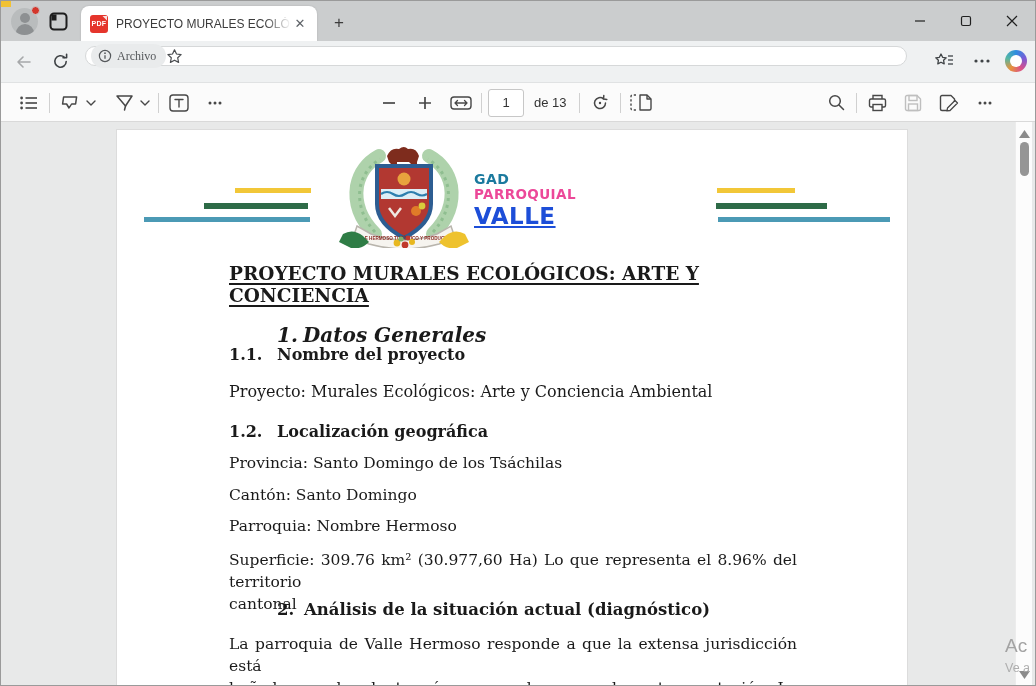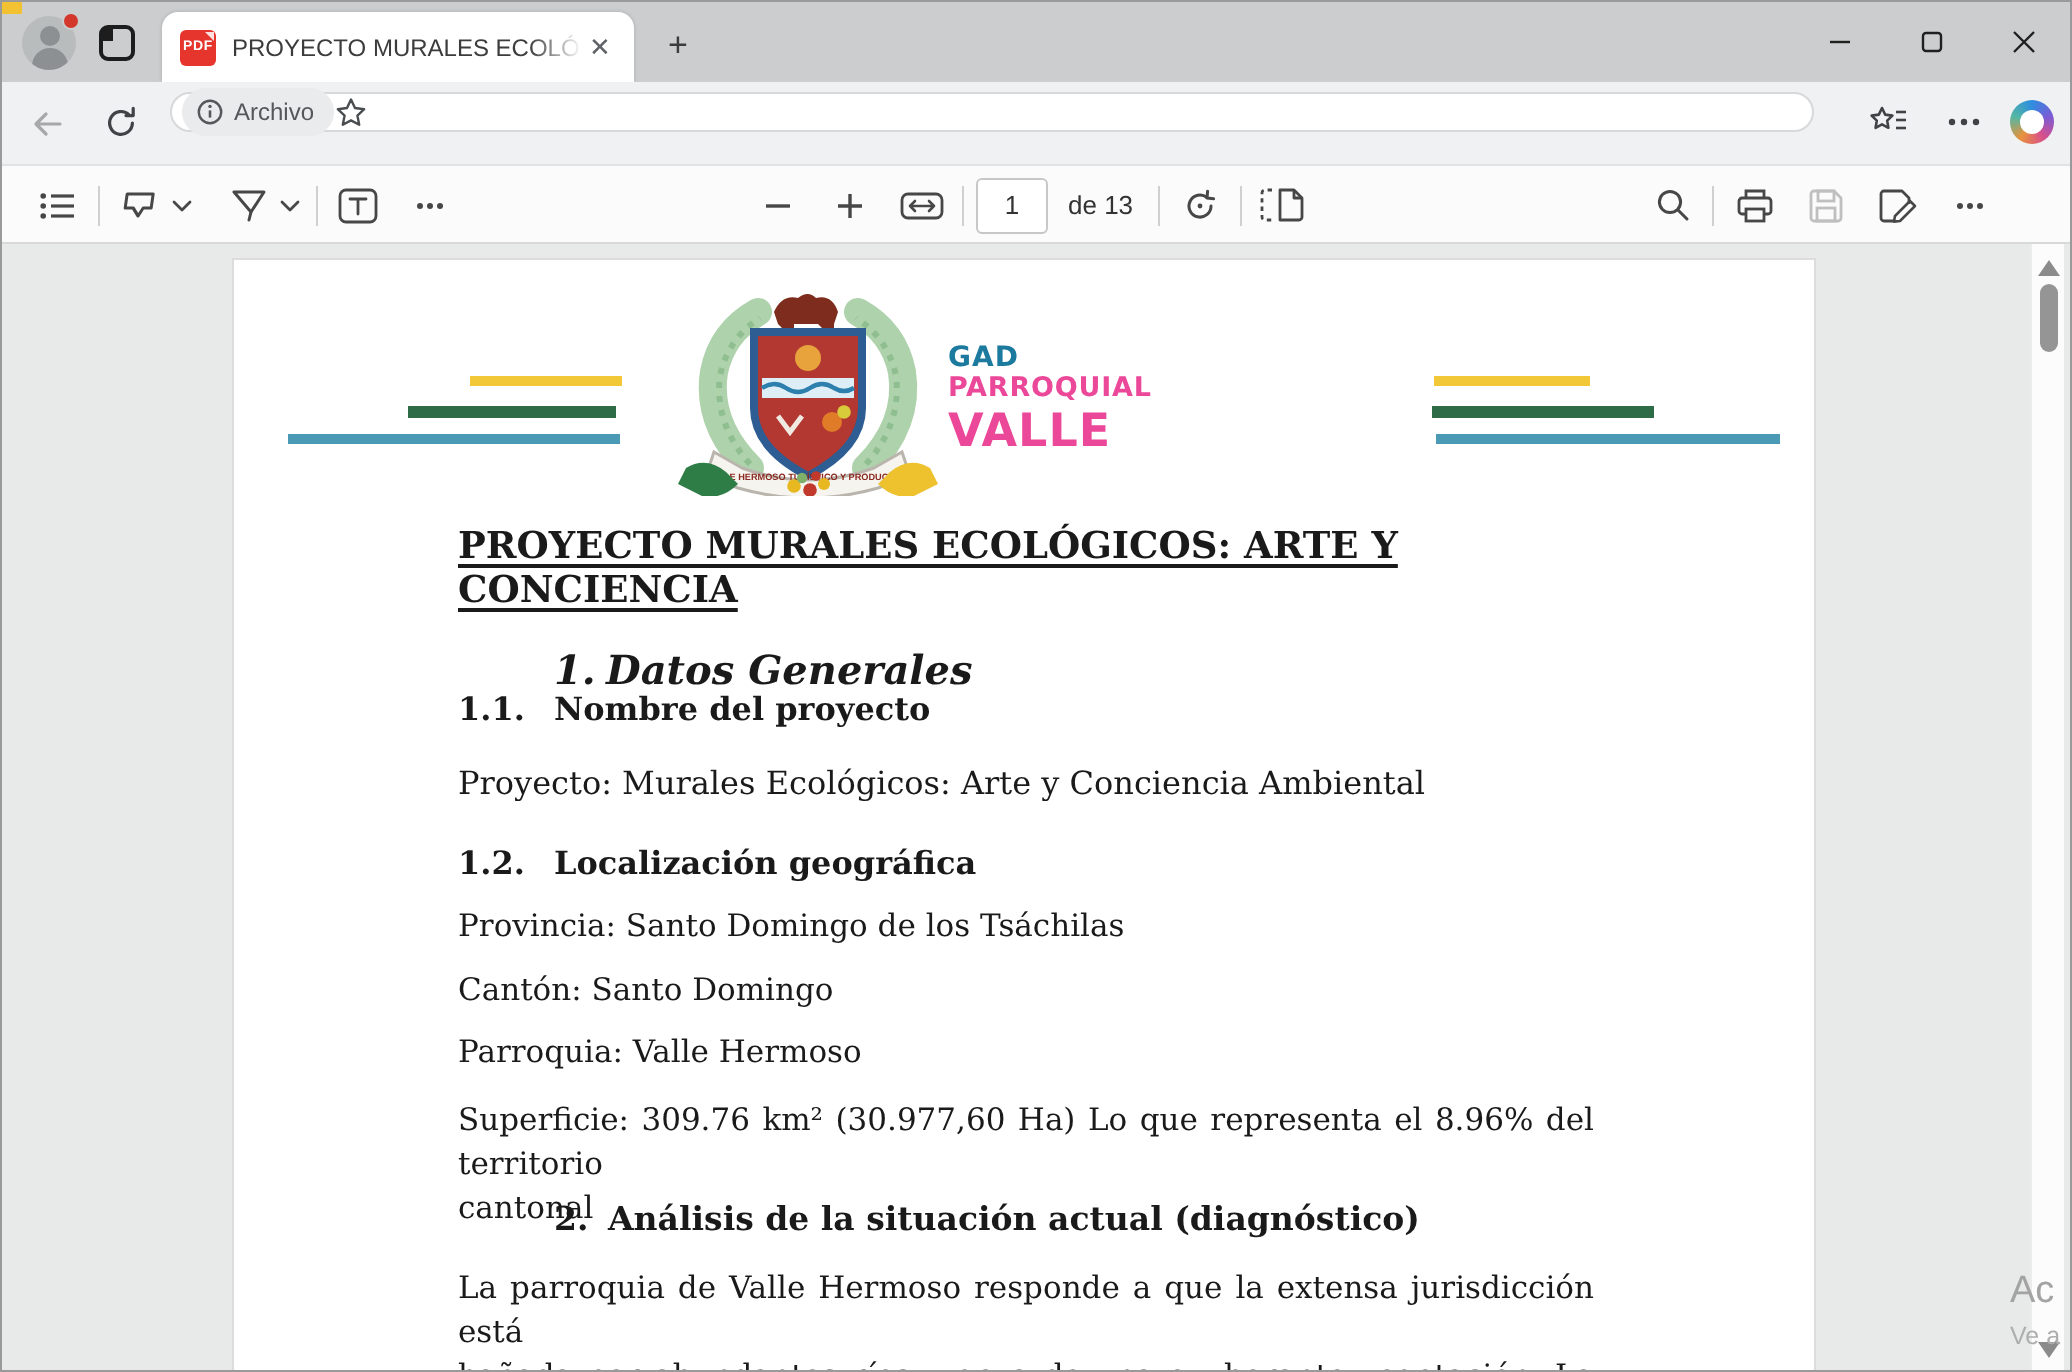--- a/index.html
+++ b/index.html
@@ -31,21 +31,21 @@
   .newtab-btn { position:absolute; left:327px; top:11px; width:22px; height:22px; display:flex; align-items:center; justify-content:center; color:#3c3c3c; font-size:17px; border-radius:4px; }
   .win-controls { position:absolute; right:0; top:0; height:40px; display:flex; }
   .win-btn { width:46px; height:40px; display:flex; align-items:center; justify-content:center; color:#202020; }
   
   .navbar { position:absolute; left:0; top:40px; width:100%; height:42px; background:#eff1f2; display:flex; align-items:center; border-bottom:1px solid #e0e2e3; }
   .nav-icon { width:30px; height:30px; display:flex; align-items:center; justify-content:center; border-radius:6px; flex:0 0 auto; }
   .back { margin-left:8px; color:#a6a8aa; }
   .reload { margin-left:6px; color:#3f4346; }
   .omnibox {
     position:absolute; left:84px; top:45px; width:822px; height:20px; background:#fff;
-    border:1px solid #d6d8d9; border-radius:16px; display:flex; align-items:center; padding:0 8px 0 5px;
+    border:1px solid #d6d8d9; border-radius:16px; display:flex; align-items:center; padding:0 8px 0 5px;font-family:Liberation Serif, serif;
   }
   .file-chip { display:flex; align-items:center; gap:5px; background:#e9ebec; border-radius:12px; height:24px; padding:0 10px 0 7px; color:#55585b; font-size:12px; flex:0 0 auto; }
   .url-text { flex:1; margin-left:9px; font-size:12.8px; color:#202225; white-space:nowrap; overflow:hidden; }
   .omni-star { color:#4a4d50; flex:0 0 auto; }
   .right-icons { position:absolute; right:8px; top:45px; display:flex; align-items:center; gap:8px; }
   .copilot { width:22px; height:22px; border-radius:50%; background:conic-gradient(#2e8de0,#7a5bd6,#d94f8a,#e8923c,#53b7a4,#2e8de0); position:relative; }
   .copilot::after { content:""; position:absolute; inset:5px; background:#fff; border-radius:50%; }
   
   .pdftoolbar { position:absolute; left:0; top:82px; width:100%; height:39px; background:#fbfbfb; border-bottom:1px solid #d9d9d9; }
   .tb { position:absolute; top:0; height:39px; display:flex; align-items:center; color:#474747; }
@@ -351,21 +351,21 @@
             <circle cx="68" cy="103" r="3.4" fill="#c0392b"></circle>
             <circle cx="75" cy="100" r="3" fill="#e8b820"></circle>
             <circle cx="64" cy="97" r="2.6" fill="#7fb069"></circle>
             <circle cx="71" cy="96" r="2.4" fill="#c0392b"></circle>
         </svg>
 
         <div class="wordmark">
           <div class="wm-gad" style="color:#1b7a9e;">GAD</div>
           <div class="wm-parr" style="color:#ec4899;">PARROQUIAL</div>
           <div class="wm-row">
-            <span style="color:#ec4899;">VALLE</span>
+            <span style="color:#1d4ed8;text-decoration:underline;">VALLE</span>
           </div>
         </div>
       </div>
 
       <div class="doc-abs doc-title" style="top:133px;">
         <div><span>PROYECTO MURALES ECOLÓGICOS: ARTE Y CONCIENCIA</span></div>
       </div>
 
       <div class="doc-abs" style="top:193px;left:160px;font-size:20px;font-weight:bold;font-style:italic;">
         <span class="h-num" style="width:26px;">1.</span><span>Datos Generales</span>
@@ -376,21 +376,21 @@
       </div>
 
       <div class="doc-abs body-line" style="top:252px;font-size:16px;">Proyecto: Murales Ecológicos: Arte y Conciencia Ambiental</div>
 
       <div class="doc-abs" style="top:292px;font-size:16px;font-weight:bold;">
         <span class="h-num" style="width:48px;">1.2.</span><span>Localización geográfica</span>
       </div>
 
       <div class="doc-abs body-line" style="top:324px;">Provincia: Santo Domingo de los Tsáchilas</div>
       <div class="doc-abs body-line" style="top:356px;">Cantón: Santo Domingo</div>
-      <div class="doc-abs body-line" style="top:387px;">Parroquia: Valle Hermoso</div>
+      <div class="doc-abs body-line" style="top:387px;">Parroquia: Nombre Hermoso</div>
 
       <div class="doc-abs" style="top:419px;">
         <div class="just">Superficie: 309.76 km² (30.977,60 Ha) Lo que representa el 8.96% del territorio</div>
         <div class="body-line" style="line-height:22px;">cantonal</div>
       </div>
 
       <div class="doc-abs" style="top:470px;left:160px;font-size:16.5px;font-weight:bold;">
         <span class="h-num" style="width:27px;">2.</span><span>Análisis de la situación actual (diagnóstico)</span>
       </div>
 

